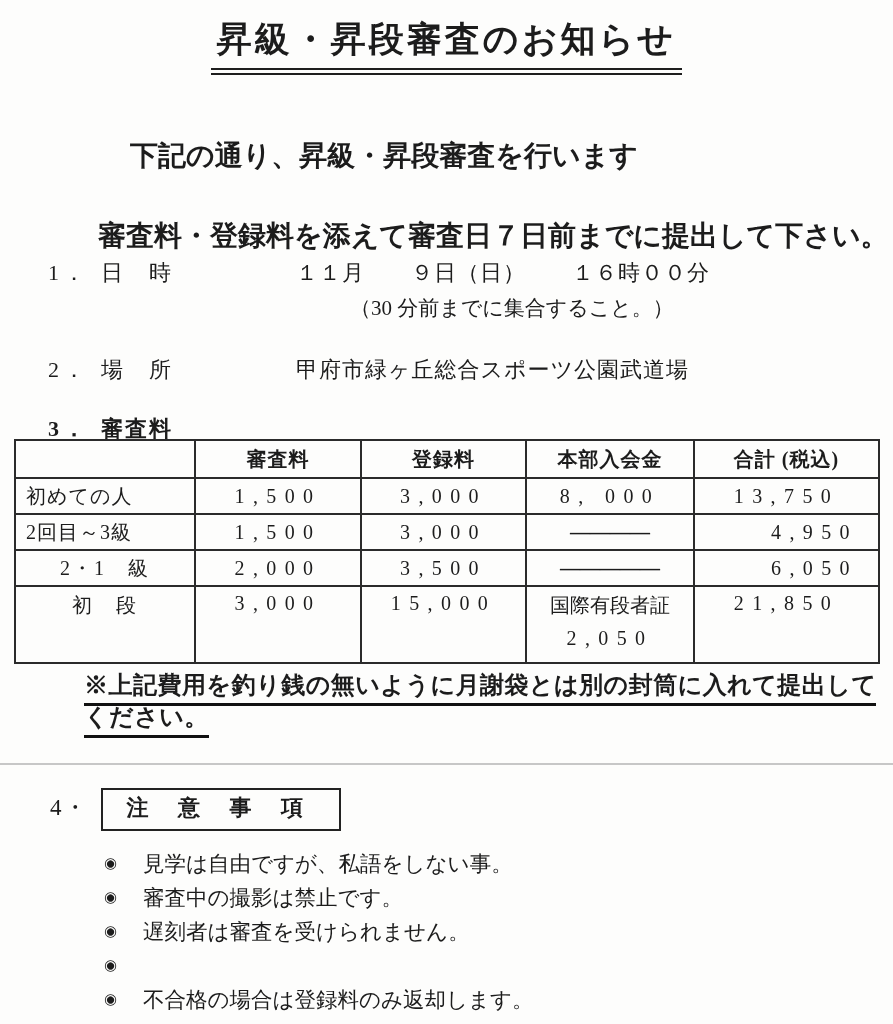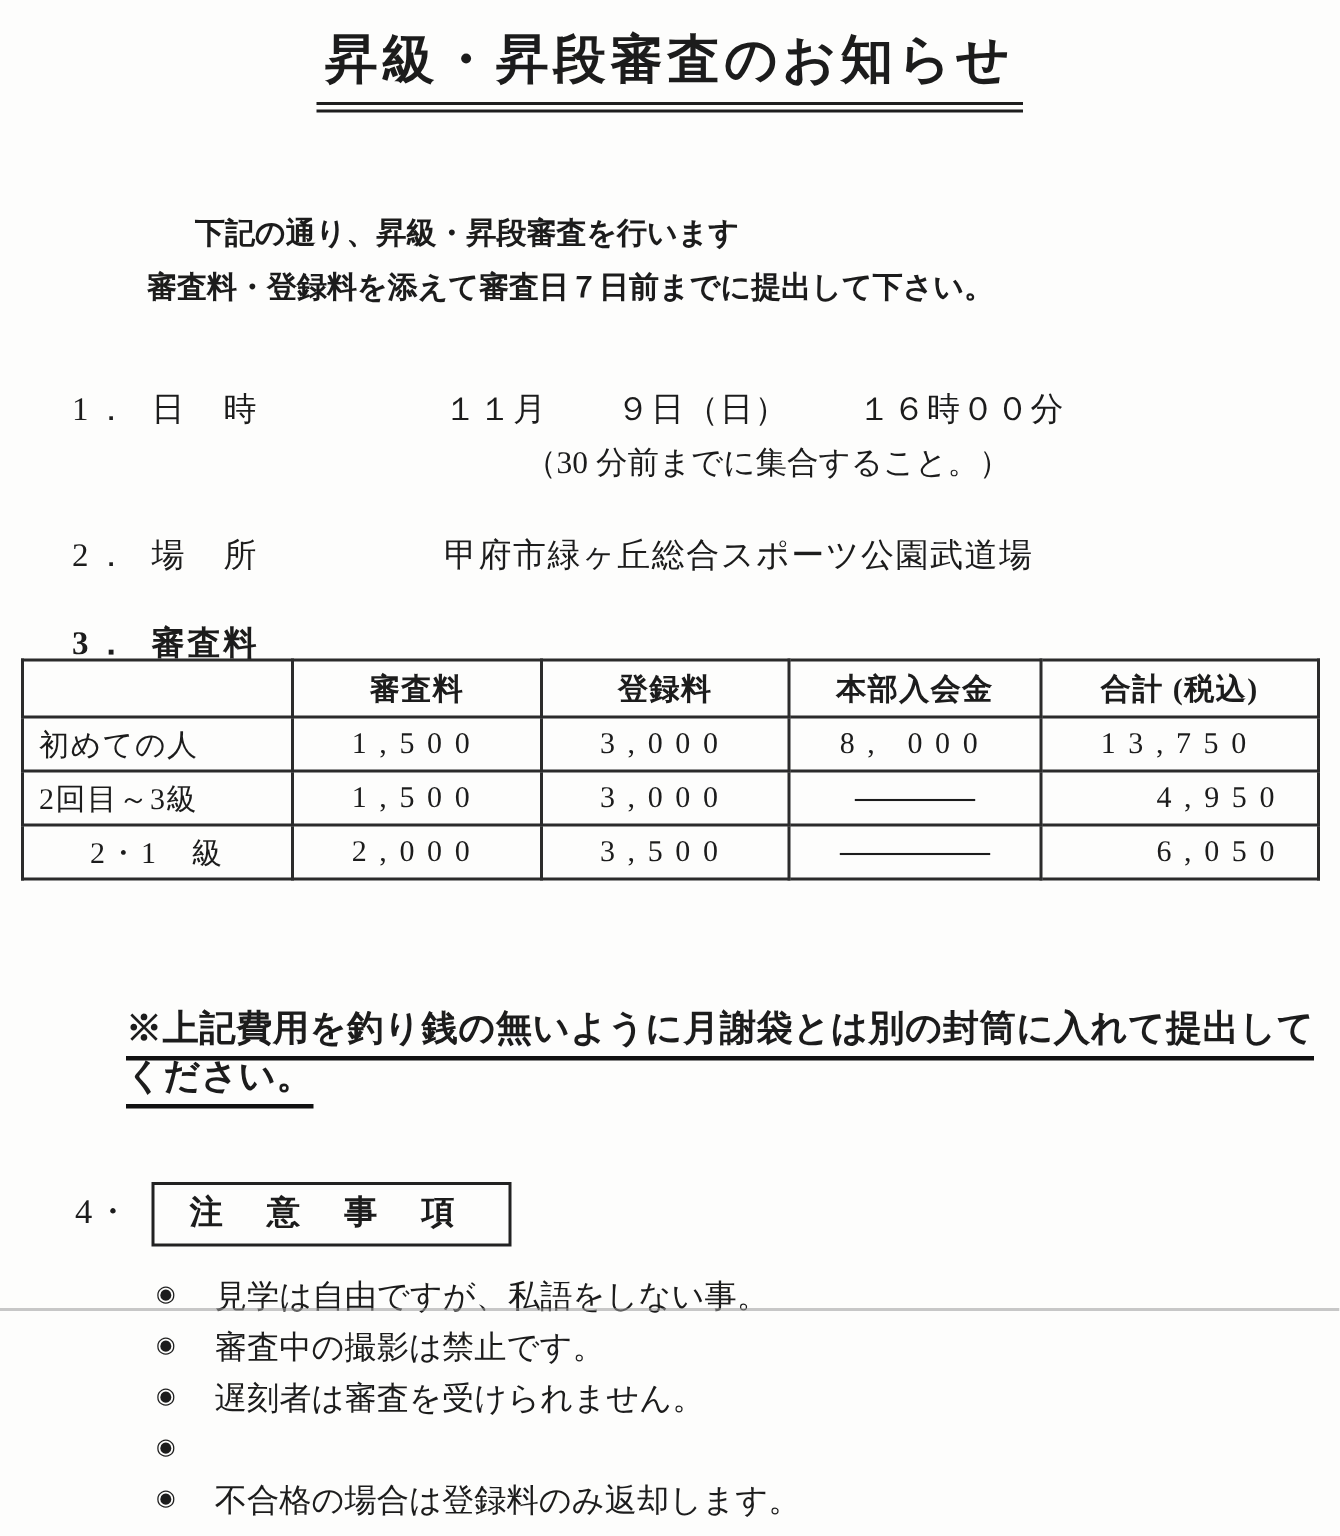--- a/index.html
+++ b/index.html
@@ -3,35 +3,35 @@
 <meta charset="utf-8">
 <style>
   html,body{margin:0;padding:0;}
   body{
     width:893px;height:1024px;
     background:#fdfdfc;
     font-family:"Liberation Serif","DejaVu Serif",serif;
     color:#1c1c1c;
     overflow:hidden;
   }
-  .page{position:relative;width:893px;height:874px;}
+  .page{position:relative;width:893px;height:765px;}
 
   
   .title-wrap{position:absolute;top:16px;left:0;width:100%;text-align:center;}
   .title{
     display:inline-block;
     font-size:35px;font-weight:700;letter-spacing:3px;
     padding:0 6px 5px 6px;
     border-bottom:7px double #1e1e1e;
   }
 
   
-  .intro{position:absolute;top:138px;left:0;width:100%;font-size:20px;font-weight:600;line-height:36px;}
+  .intro{position:absolute;top:138px;left:0;width:100%;font-size:28px;font-weight:600;line-height:36px;}
   .intro-line1{margin-left:130px;}
-  .intro-line2{margin-left:98px;font-weight:700;}
+  .intro-line2{margin-left:98px;font-weight:700;margin-top:44px;}
 
   
   .kv{position:absolute;left:0;width:100%;font-size:22px;}
   .kv .num{margin-left:48px;letter-spacing:4px;}
   .kv .label{margin-left:12px;letter-spacing:2px;}
   .kv .value{position:absolute;left:296px;top:0;letter-spacing:1px;}
   .sec-datetime{top:258px;}
   .sec-datetime-sub{position:absolute;top:294px;left:330px;font-size:21px;margin-left:20px;}
   .sec-place{top:355px;}
   .sec-fees{top:414px;font-weight:600;}
@@ -150,20 +150,30 @@
       <td class="dash">――――</td>
       <td class="numcell total">4,950</td>
     </tr>
     <tr class="r3">
       <td class="lbl">2・1　級</td>
       <td class="numcell">2,000</td>
       <td class="numcell">3,500</td>
       <td class="dash">―――――</td>
       <td class="numcell total">6,050</td>
     </tr>
+    <tr class="r4">
+      <td class="lbl">初　段</td>
+      <td class="numcell">3,000</td>
+      <td class="numcell">15,000</td>
+      <td>
+        <div>国際有段者証</div>
+        <div class="hq-line2">2,050</div>
+      </td>
+      <td class="numcell total">21,850</td>
+    </tr>
   </tbody>
     </table>
 
   <div class="note">
     <span>※上記費用を釣り銭の無いように月謝袋とは別の封筒に入れて提出してください。</span>
   </div>
 
   <div class="sec-cautions">
     <span class="num4">4・</span><span class="caution-box">注 意 事 項</span>
   </div>

